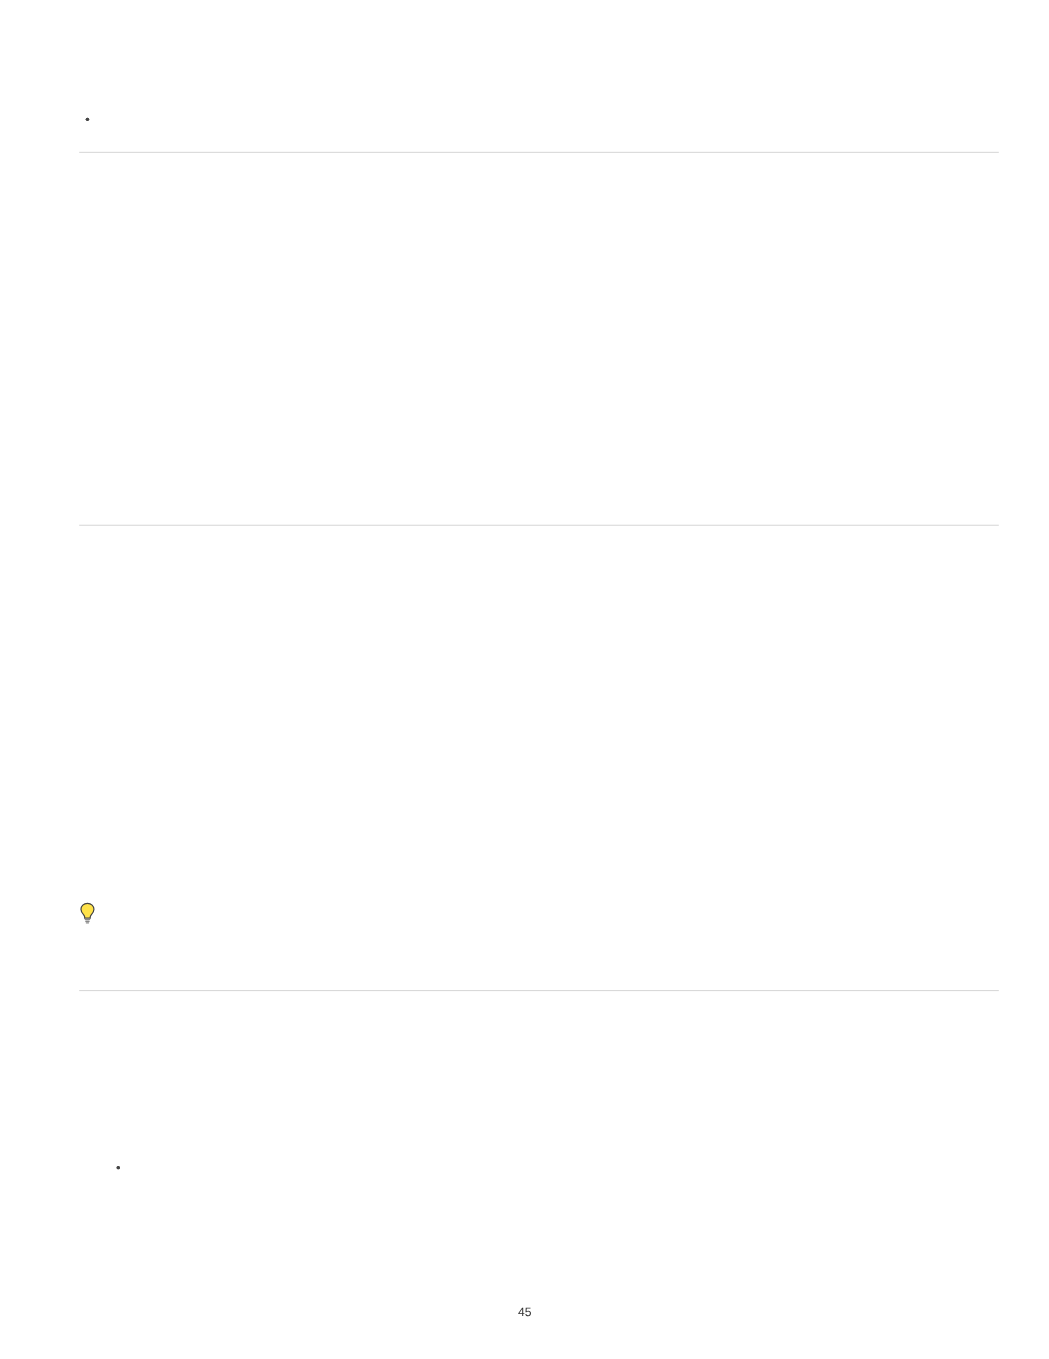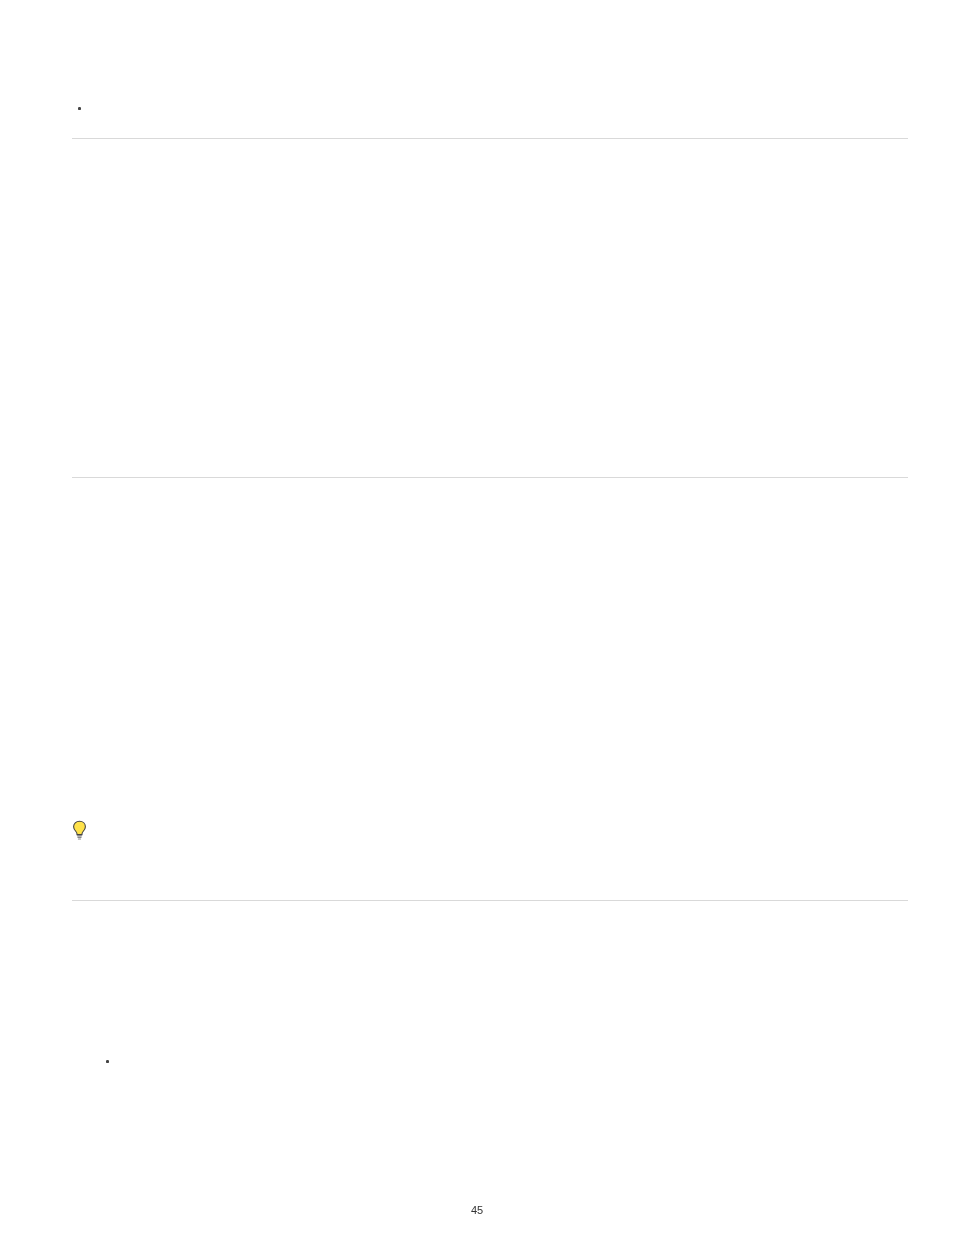--- a/index.html
+++ b/index.html
@@ -51,21 +51,21 @@
     align-items: flex-start;
     gap: 12px;
   }
   .tip-icon svg {
     display: block;
   }
   .footer-num {
     position: absolute;
     left: 0;
     right: 0;
-    bottom: 19px;
+    bottom: 36px;
     text-align: center;
     font-size: 11px;
     color: #333;
   }
   .spacer { width: 100%; }
 </style>
 </head>
 <body>
 
 <div class="page">

